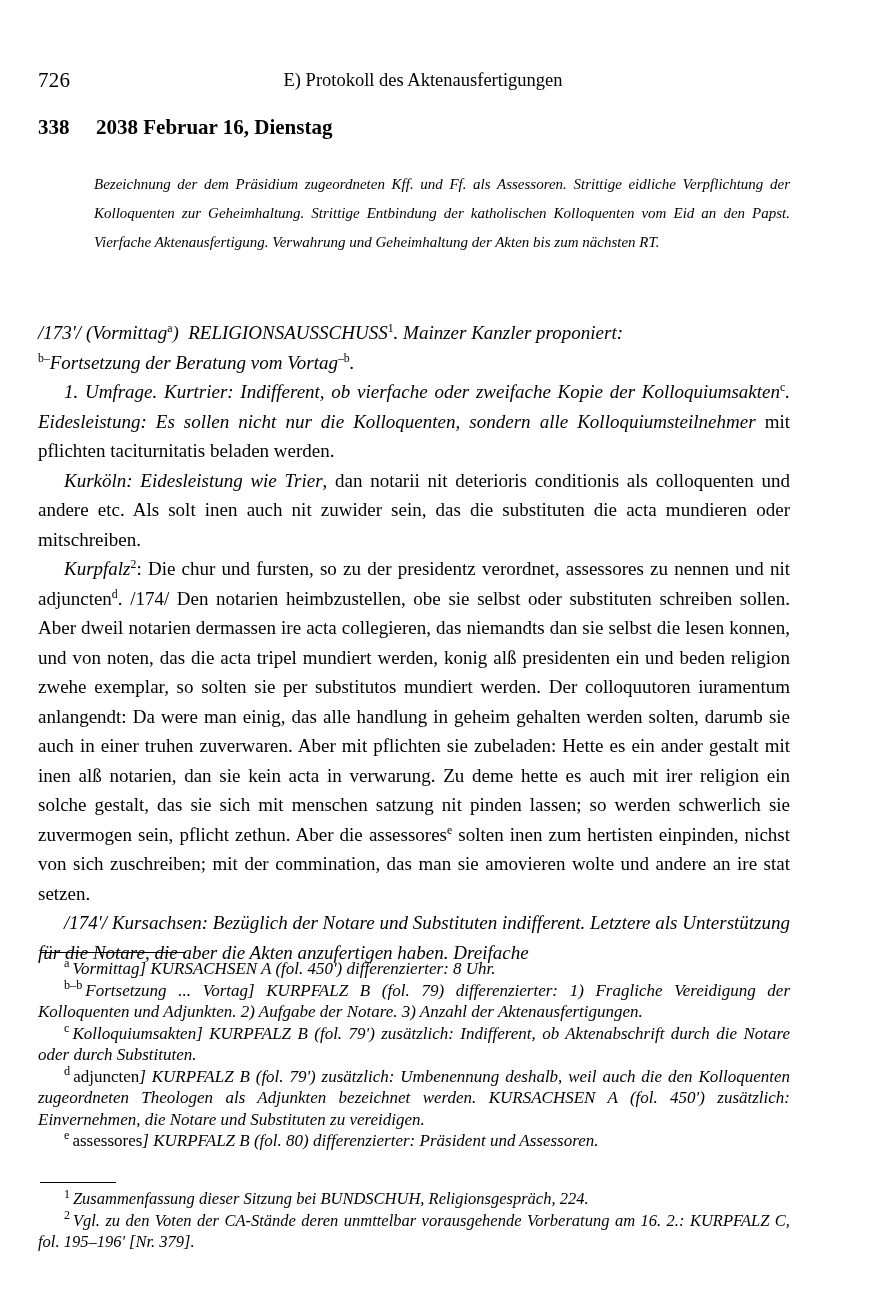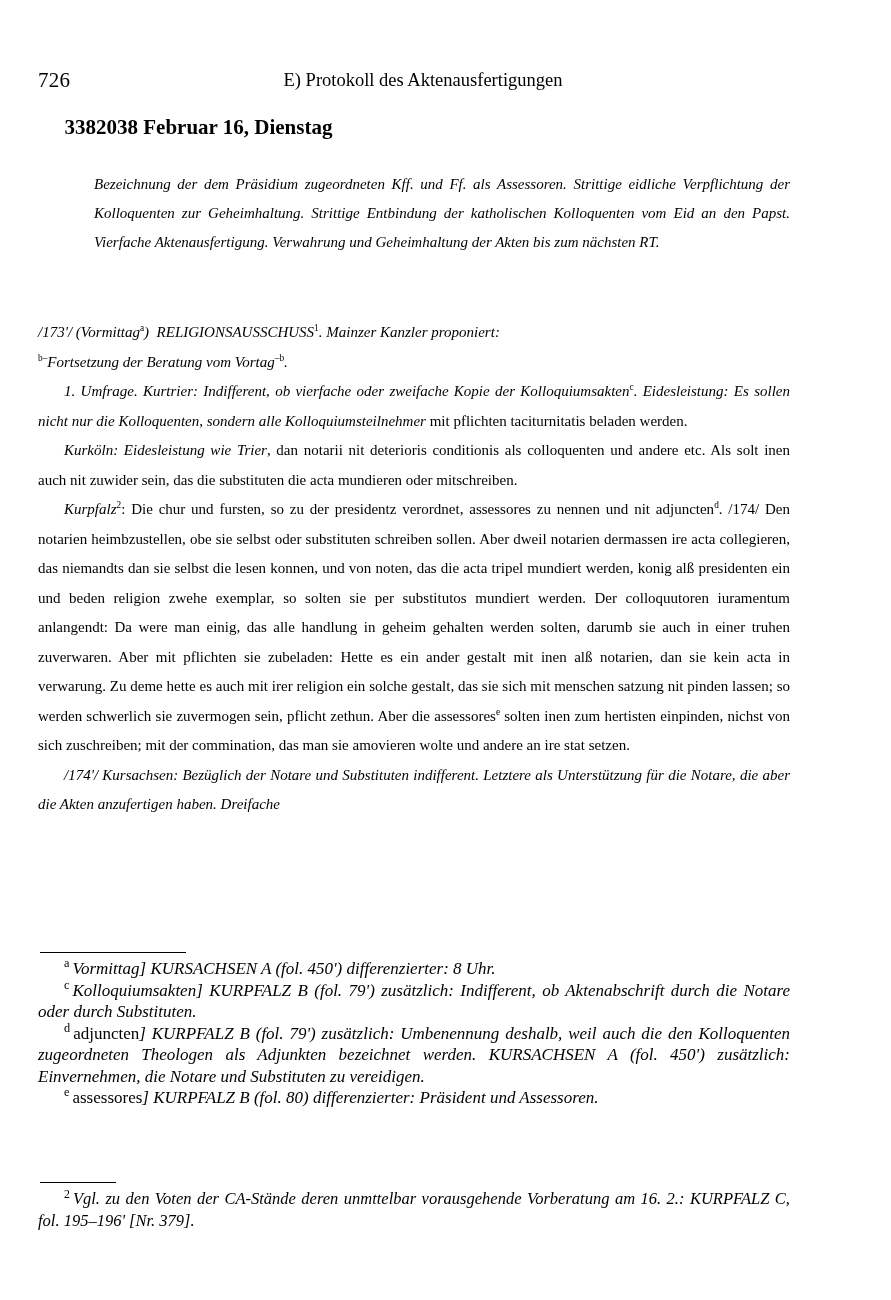--- a/index.html
+++ b/index.html
@@ -55,21 +55,20 @@
     position: absolute;
     left: 38px;
     top: 115px;
     width: 752px;
     font-weight: bold;
     font-size: 21px;
   }
   .entry-head .num {
     display: inline-block;
     width: 58px;
-    text-align: right;
   }
 
   
   .regest {
     position: absolute;
     left: 94px;
     top: 170px;
     width: 696px;
     font-style: italic;
     font-size: 15px;
@@ -77,21 +76,21 @@
     text-align: justify;
     text-justify: inter-word;
   }
 
   
   .body-text {
     position: absolute;
     left: 38px;
     top: 318px;
     width: 752px;
-    font-size: 15px;
+    font-size: 19px;
     line-height: 29.5px;
     text-align: justify;
     text-justify: inter-word;
   }
   .body-text p {
     margin: 0;
   }
   .body-text p.ind {
     text-indent: 26px;
   }
@@ -189,31 +188,33 @@
     <p class="ind it">/174'/ Kursachsen: Bezüglich der Notare und Substituten indifferent. Letztere als Unterstützung für die Notare, die aber die Akten anzufertigen haben. Dreifache</p>
 
   </div>
 
   <div class="rule rule-a"></div>
 
   <div class="notes-letters">
 
     <p class="note"><span class="mark">a</span><span>Vormittag]</span> <span class="sc">KURSACHSEN</span><span> A (fol. 450') differenzierter: 8 Uhr.</span></p>
 
+    <p class="note"><span class="mark">b–b</span><span>Fortsetzung ... Vortag]</span> <span class="sc">KURPFALZ</span><span> B (fol. 79) differenzierter: 1) Fragliche Vereidigung der Kolloquenten und Adjunkten. 2) Aufgabe der Notare. 3) Anzahl der Aktenausfertigungen.</span></p>
 
     <p class="note"><span class="mark">c</span><span>Kolloquiumsakten]</span> <span class="sc">KURPFALZ</span><span> B (fol. 79') zusätzlich: Indifferent, ob Aktenabschrift durch die Notare oder durch Substituten.</span></p>
 
     <p class="note"><span class="mark">d</span><span class="rm">adjuncten</span><span>]</span> <span class="sc">KURPFALZ</span><span> B (fol. 79') zusätzlich: Umbenennung deshalb, weil auch die den Kolloquenten zugeordneten Theologen als Adjunkten bezeichnet werden. </span><span class="sc">KURSACHSEN</span><span> A (fol. 450') zusätzlich: Einvernehmen, die Notare und Substituten zu vereidigen.</span></p>
 
     <p class="note"><span class="mark">e</span><span class="rm">assessores</span><span>]</span> <span class="sc">KURPFALZ</span><span> B (fol. 80) differenzierter: Präsident und Assessoren.</span></p>
 
   </div>
 
   <div class="rule rule-b"></div>
 
   <div class="notes-numbers">
 
+    <p class="note"><span class="mark">1</span><span>Zusammenfassung dieser Sitzung bei </span><span class="sc">BUNDSCHUH</span><span>, Religionsgespräch, 224.</span></p>
 
     <p class="note"><span class="mark">2</span><span>Vgl. zu den Voten der CA-Stände deren unmttelbar vorausgehende Vorberatung am 16. 2.: </span><span class="sc">KURPFALZ</span><span> C, fol. 195–196' [Nr. 379].</span></p>
 
   </div>
 
 </div>
 
 </body></html>

